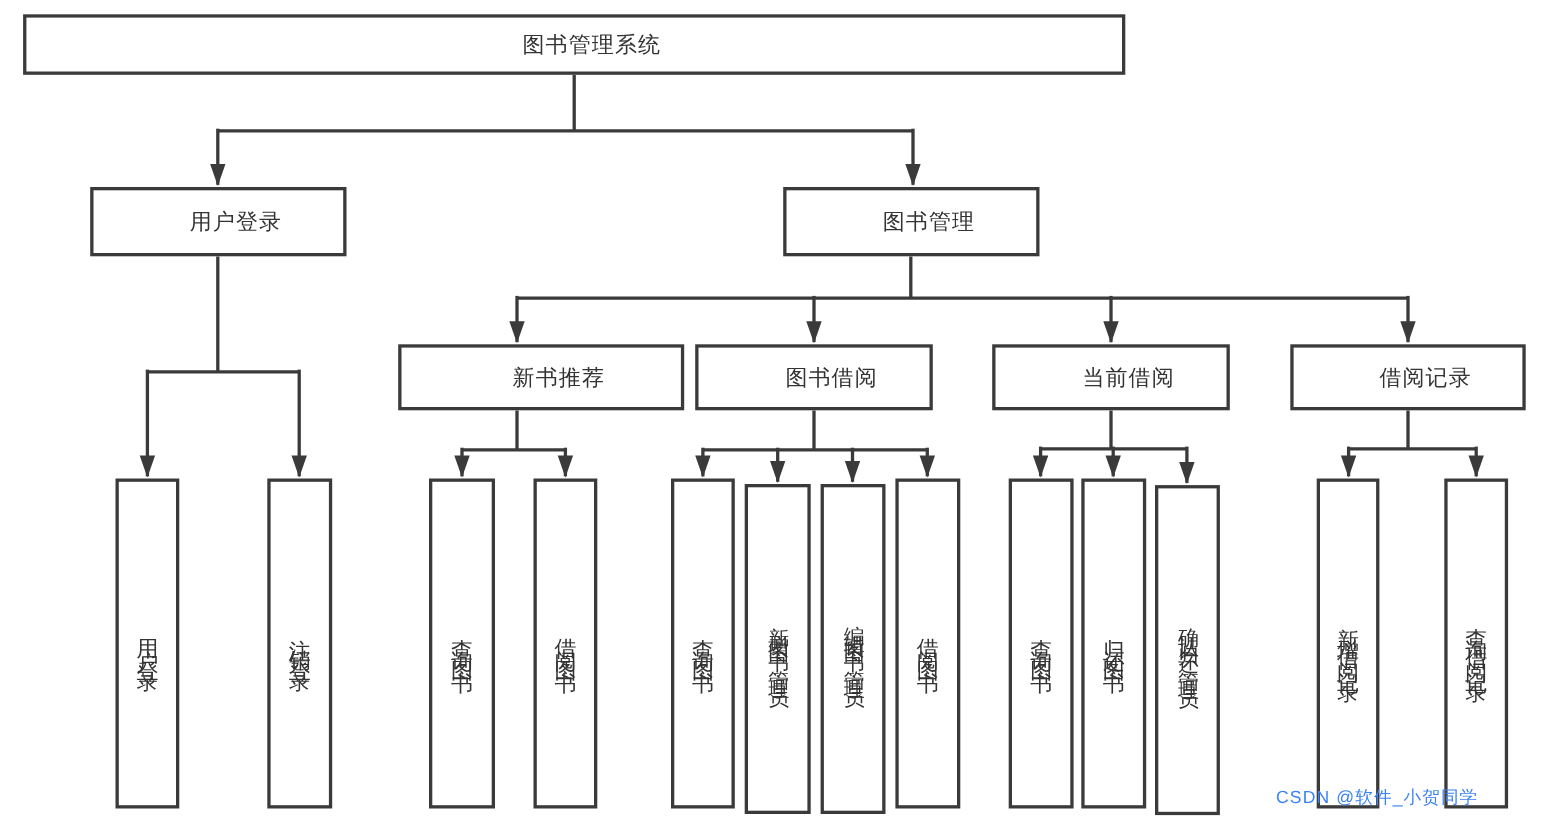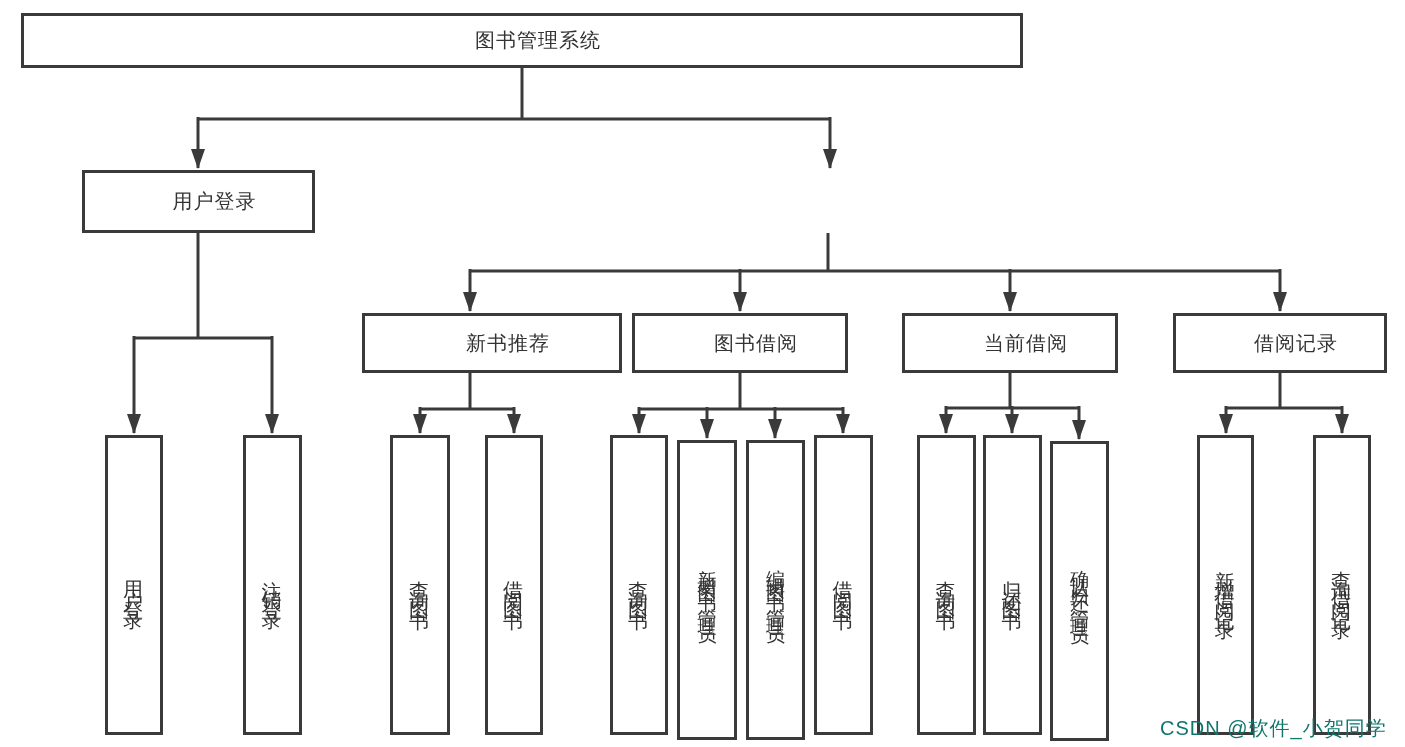--- a/index.html
+++ b/index.html
@@ -27,23 +27,23 @@
     writing-mode:vertical-rl;
     text-orientation:mixed;
     font-size:20px;
     letter-spacing:0.5em;
   }
   .vbox.tight{font-size:19px;letter-spacing:0.42em;}
   .label{white-space:nowrap;}
   .watermark{
     position:absolute;
     left:1160px;top:715px;
-    font-size:20px;
+    font-size:16px;
     letter-spacing:1px;
-    color:#0f766e;
+    color:#3b82f6;
     z-index:5;
     white-space:nowrap;
   }
 </style>
 </head>
 <body>
 
 <div class="canvas">
 
   <svg class="connectors" width="1405" height="747" viewBox="0 0 1405 747">
@@ -96,20 +96,23 @@
     </g>
   </svg>
 
   <div class="box hbox" style="left:21px;top:13px;width:1002px;height:55px;">
     <span class="label">图书管理系统</span>
   </div>
 
   <div class="box hbox" style="left:82px;top:170px;width:233px;height:63px;">
     <span class="label">用户登录</span>
   </div>
+  <div class="box hbox" style="left:712px;top:170px;width:233px;height:63px;">
+    <span class="label">图书管理</span>
+  </div>
 
   <div class="box hbox" style="left:362px;top:313px;width:260px;height:60px;">
     <span class="label">新书推荐</span>
   </div>
   <div class="box hbox" style="left:632px;top:313px;width:216px;height:60px;">
     <span class="label">图书借阅</span>
   </div>
   <div class="box hbox" style="left:902px;top:313px;width:216px;height:60px;">
     <span class="label">当前借阅</span>
   </div>

